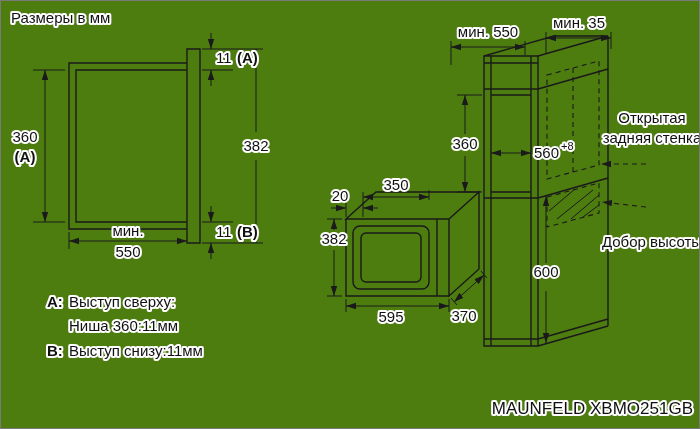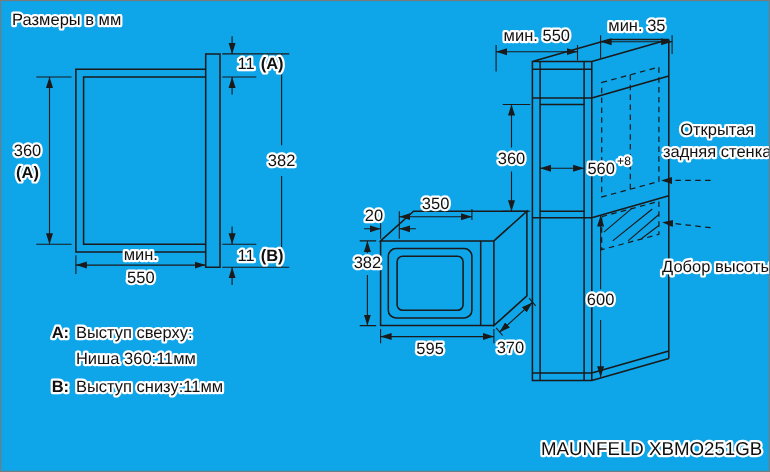--- a/index.html
+++ b/index.html
@@ -1,18 +1,18 @@
 <!DOCTYPE html>
 <html><head>
 <meta charset="utf-8">
 <style>
   html,body{margin:0;padding:0;background:#fff;}
   .page{
     position:relative;width:700px;height:429px;box-sizing:border-box;
-    border:1px solid #7a7a7a;background:#0ea5e9;
+    border:1px solid #7a7a7a;background:#4d7c0f;
     font-family:"Liberation Sans",sans-serif;overflow:hidden;
   }
   svg{display:block;}
   .obj{fill:none;stroke:#1a1a1a;stroke-width:1.4;stroke-linejoin:miter;}
   .dim{fill:none;stroke:#1a1a1a;stroke-width:1;}
   .dsh{fill:none;stroke:#1a1a1a;stroke-width:1.1;stroke-dasharray:5 4;}
   .hat{fill:none;stroke:#1a1a1a;stroke-width:1;}
   text{
     font-family:"Liberation Sans",sans-serif;font-size:15px;fill:#111;
     paint-order:stroke;stroke:#fff;stroke-width:4px;stroke-linejoin:round;

